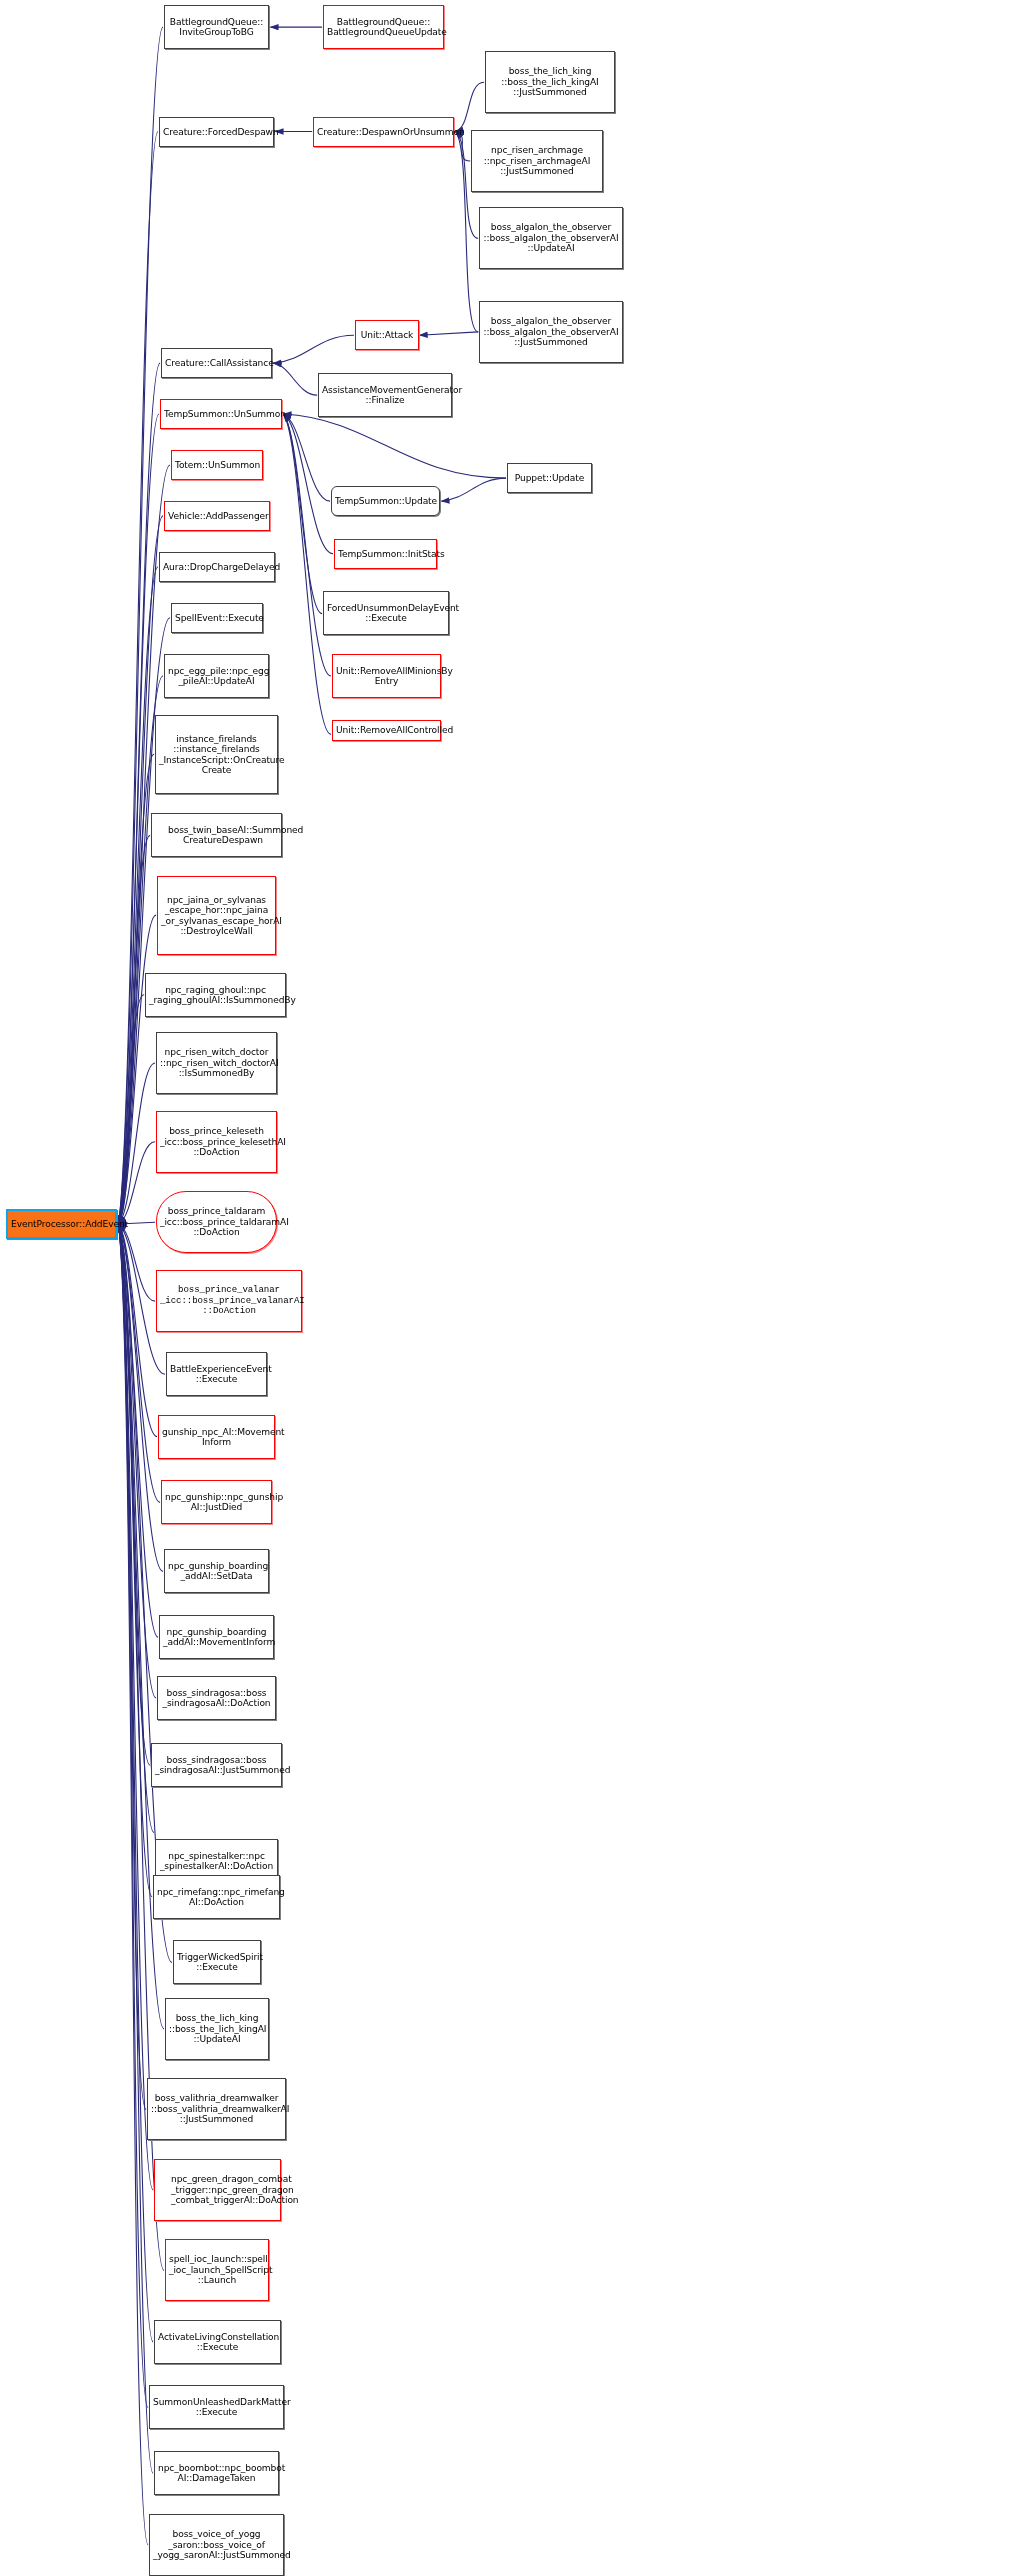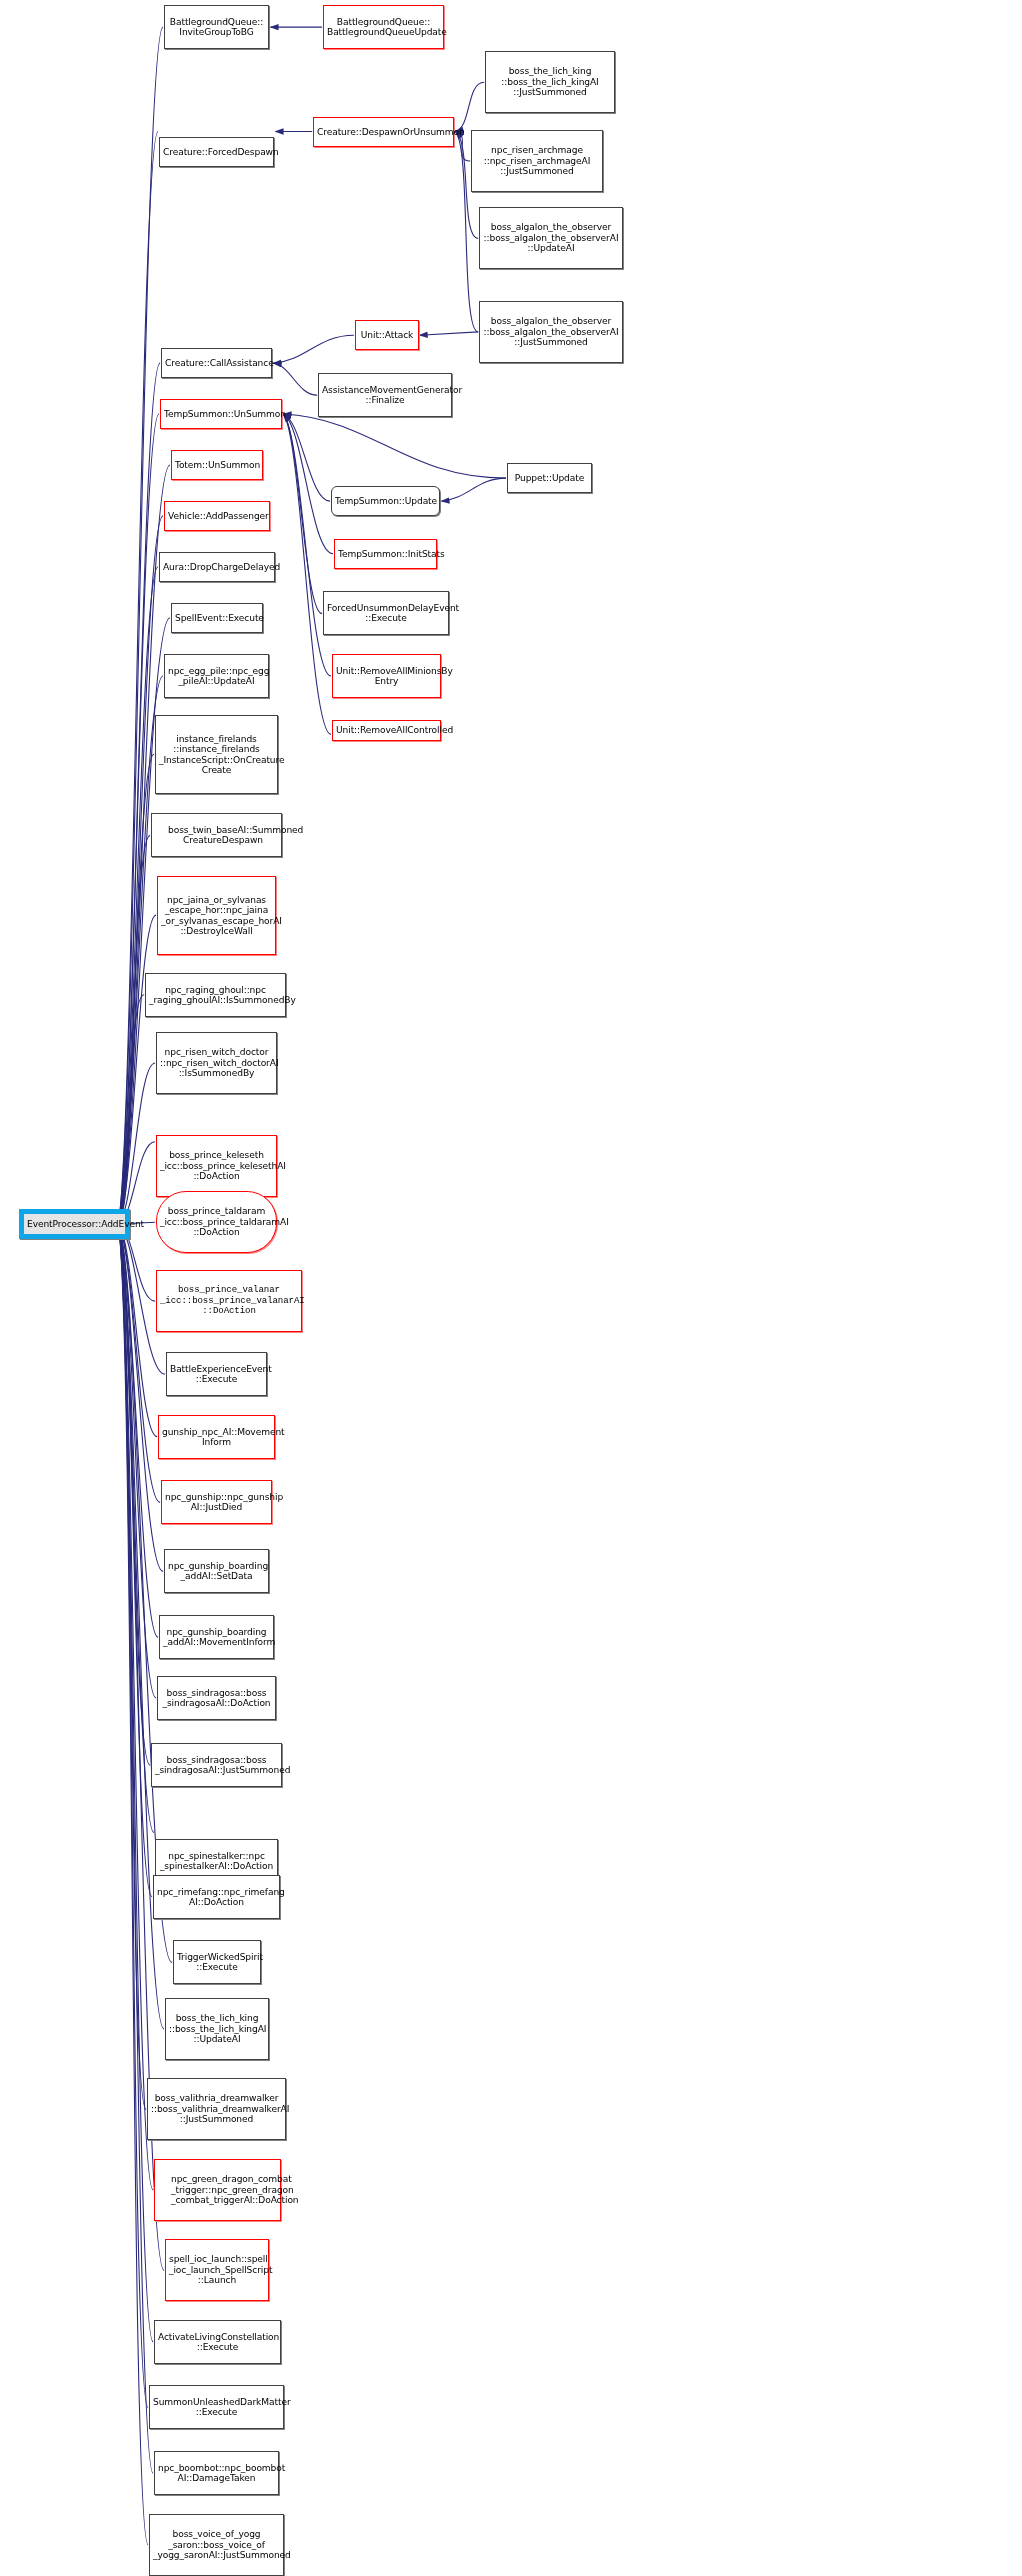--- a/index.html
+++ b/index.html
@@ -29,24 +29,23 @@
     padding:1px 3px;
     white-space:pre-line;
     box-shadow:1px 1px 0 0 #808080;
     cursor:pointer;
   }
   .node.red{
     border:1px solid #ff0000;
     box-shadow:1px 1px 0 0 #ff8080;
   }
   .node.root{
-    background:#e5e5e5;
-    border:5px solid #0ea5e9;
+    background:#f97316;
+    border:2px solid #0ea5e9;
     box-shadow:1px 1px 0 0 #808080;
-    margin-left:13px;
   }
   .node span{display:block;width:100%;}
 </style>
 </head>
 <body>
 
 <div id="canvas">
   <svg id="edges" xmlns="http://www.w3.org/2000/svg" viewBox="0 0 1028 2591">
     <defs>
       <marker id="arrow" markerWidth="9" markerHeight="9" refX="8.2" refY="3.2" orient="auto" markerUnits="userSpaceOnUse">
@@ -108,21 +107,21 @@
       </g>
   </svg>
 <div class="node root" style="left: 6px; top: 1209px; width: 111px; height: 30px;"><span>EventProcessor::AddEvent</span></div>
     <div class="node" style="left: 164px; top: 5px; width: 105px; height: 44px;"><span>BattlegroundQueue::
 InviteGroupToBG</span></div>
     <div class="node red" style="left: 323px; top: 5px; width: 121px; height: 44px;"><span>BattlegroundQueue::
 BattlegroundQueueUpdate</span></div>
     <div class="node" style="left: 485px; top: 51px; width: 130px; height: 62px;"><span>boss_the_lich_king
 ::boss_the_lich_kingAI
 ::JustSummoned</span></div>
-    <div class="node" style="left: 159px; top: 117px; width: 115px; height: 30px; margin-top: 20px;"><span>Creature::ForcedDespawn</span></div>
+    <div class="node" style="left: 159px; top: 117px; width: 115px; height: 30px;"><span>Creature::ForcedDespawn</span></div>
     <div class="node red" style="left: 313px; top: 117px; width: 141px; height: 30px;"><span>Creature::DespawnOrUnsummon</span></div>
     <div class="node" style="left: 471px; top: 130px; width: 132px; height: 62px;"><span>npc_risen_archmage
 ::npc_risen_archmageAI
 ::JustSummoned</span></div>
     <div class="node" style="left: 479px; top: 207px; width: 144px; height: 62px;"><span>boss_algalon_the_observer
 ::boss_algalon_the_observerAI
 ::UpdateAI</span></div>
     <div class="node" style="left: 479px; top: 301px; width: 144px; height: 62px;"><span>boss_algalon_the_observer
 ::boss_algalon_the_observerAI
 ::JustSummoned</span></div>
@@ -153,21 +152,21 @@
 CreatureDespawn</span></div>
     <div class="node red" style="left: 157px; top: 876px; width: 119px; height: 79px;"><span>npc_jaina_or_sylvanas
 _escape_hor::npc_jaina
 _or_sylvanas_escape_horAI
 ::DestroyIceWall</span></div>
     <div class="node" style="left: 145px; top: 973px; width: 141px; height: 44px;"><span>npc_raging_ghoul::npc
 _raging_ghoulAI::IsSummonedBy</span></div>
     <div class="node" style="left: 156px; top: 1032px; width: 121px; height: 62px;"><span>npc_risen_witch_doctor
 ::npc_risen_witch_doctorAI
 ::IsSummonedBy</span></div>
-    <div class="node red" style="left: 156px; top: 1111px; width: 121px; height: 62px; margin-top: 24px;"><span>boss_prince_keleseth
+    <div class="node red" style="left: 156px; top: 1111px; width: 121px; height: 62px;"><span>boss_prince_keleseth
 _icc::boss_prince_kelesethAI
 ::DoAction</span></div>
     <div class="node red" style="left: 156px; top: 1191px; width: 121px; height: 62px; border-radius: 30px;"><span>boss_prince_taldaram
 _icc::boss_prince_taldaramAI
 ::DoAction</span></div>
     <div class="node red" style="left: 156px; top: 1270px; width: 146px; height: 62px; font-family: Liberation Mono, monospace;"><span>boss_prince_valanar
 _icc::boss_prince_valanarAI
 ::DoAction</span></div>
     <div class="node" style="left: 166px; top: 1352px; width: 101px; height: 44px;"><span>BattleExperienceEvent
 ::Execute</span></div>

